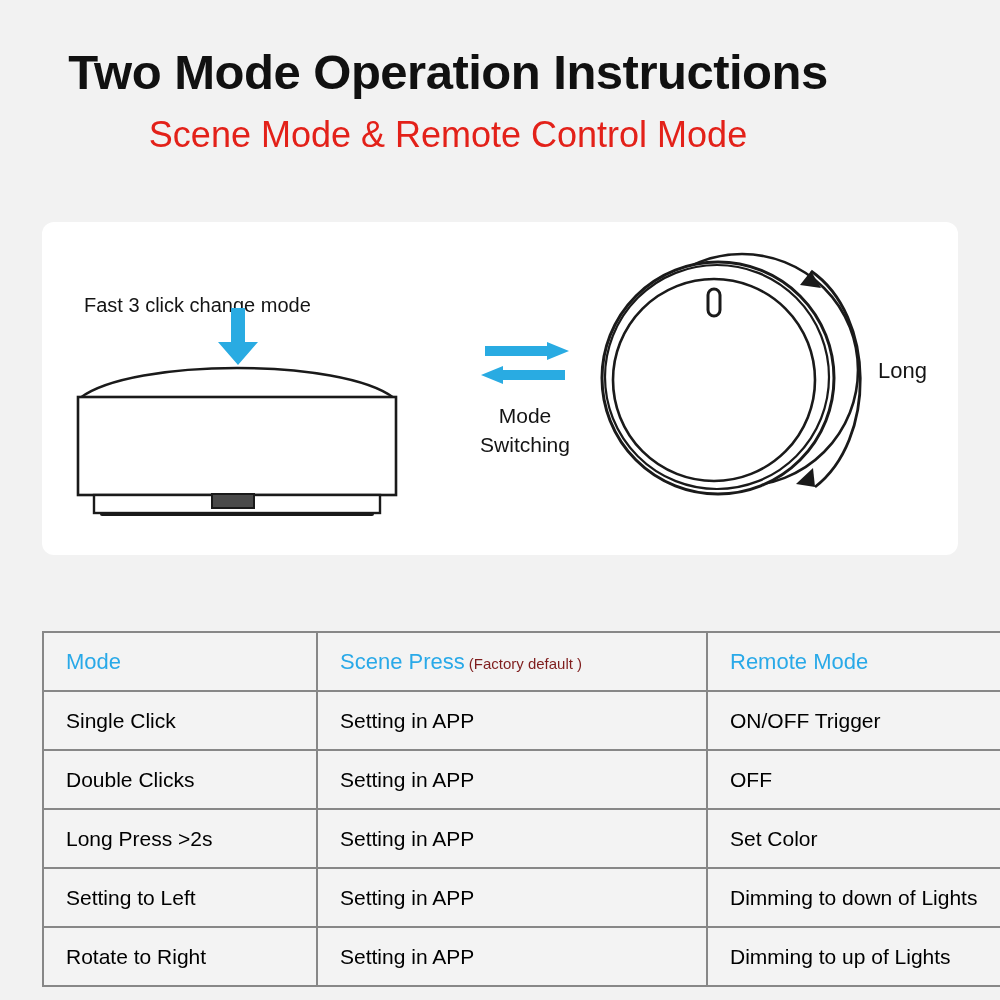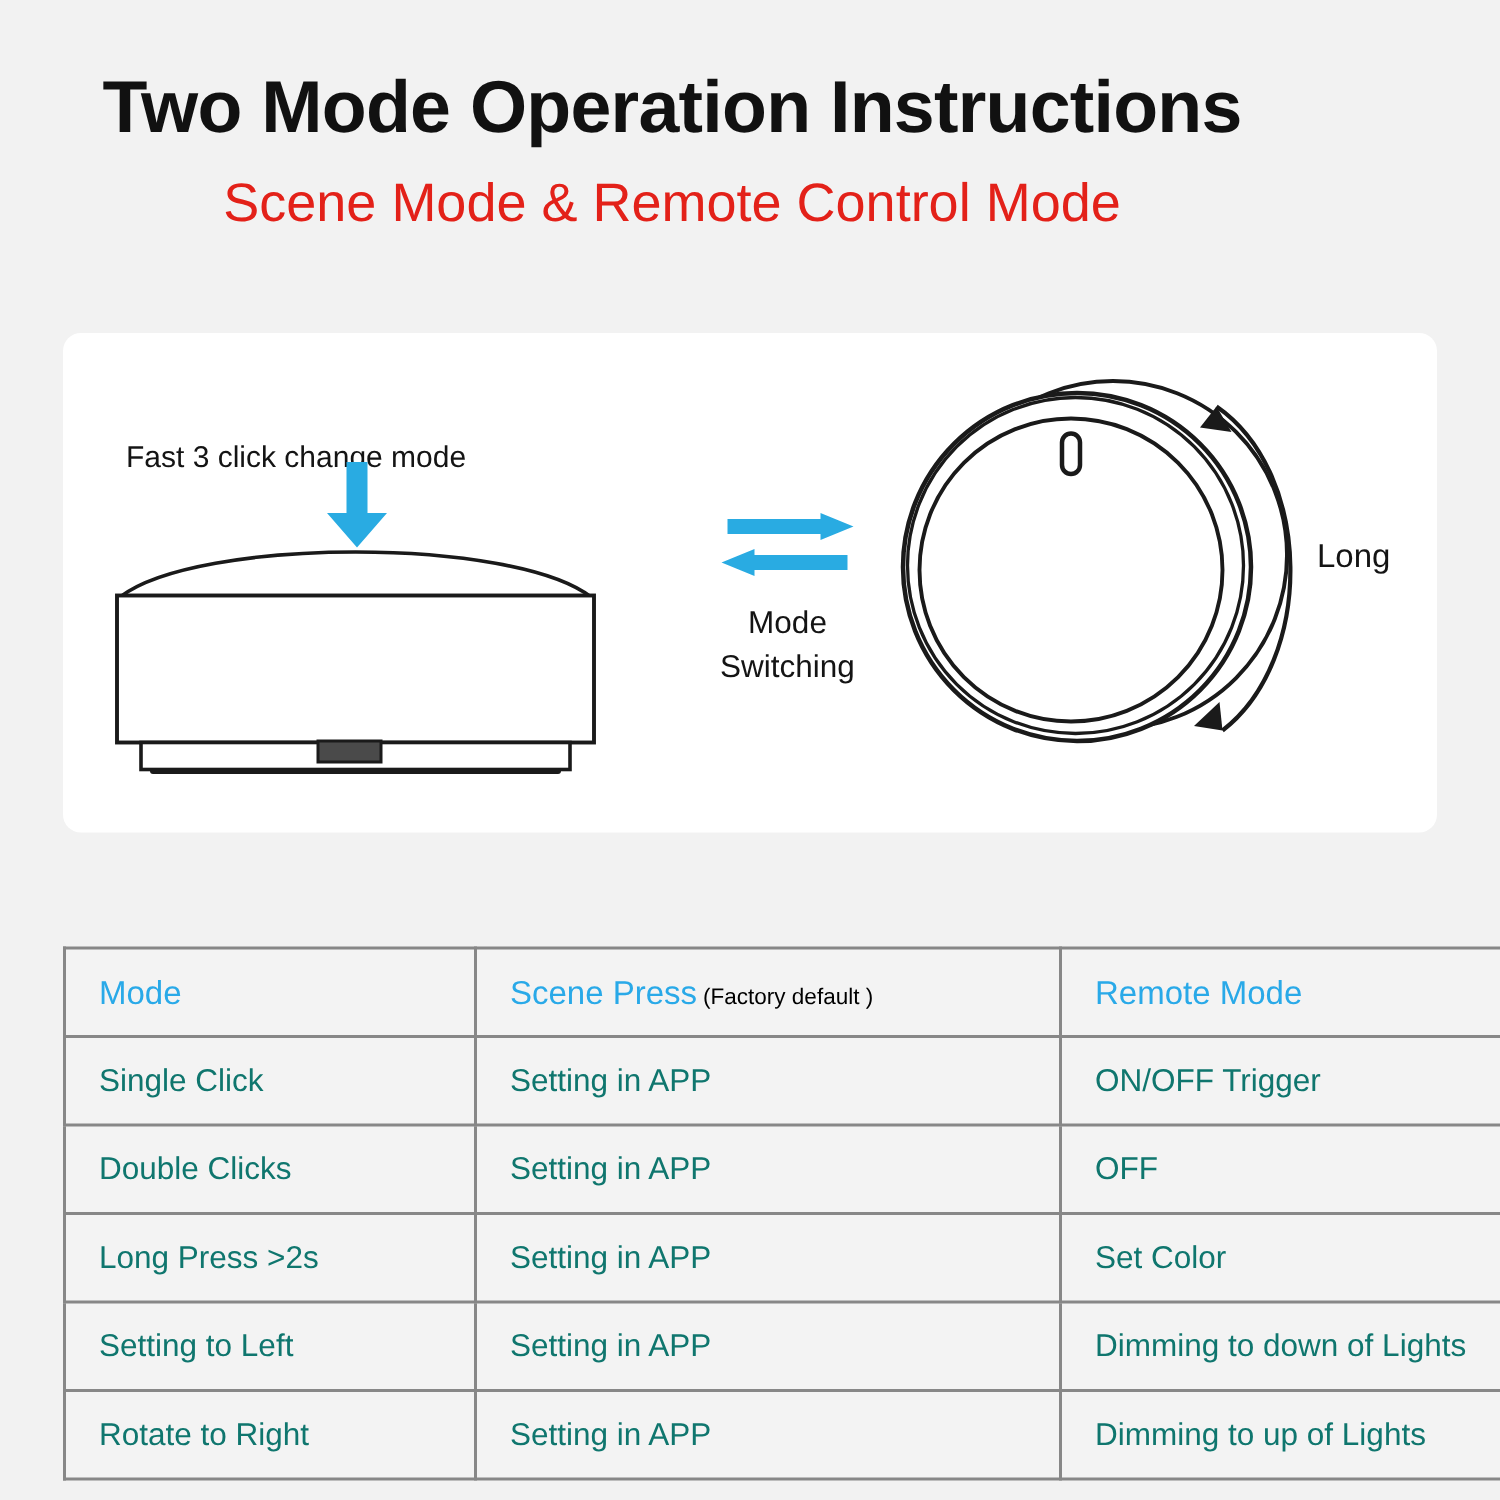--- a/index.html
+++ b/index.html
@@ -159,25 +159,25 @@
   .col-scene  { width: 344px; }
   .col-remote { width: 344px; }
 
   .mode-table thead th {
     color: #29a9e8;
     font-size: 22px;
     font-family: "Liberation Sans", sans-serif;
   }
   .hdr-note {
     font-size: 15px;
+    color: #7f1d1d;
+    padding-left: 4px;
+  }
+  .mode-table tbody td {
     color: #000000;
-    padding-left: 4px;
-  }
-  .mode-table tbody td {
-    color: #0f766e;
     font-size: 21px;
     font-family: "Liberation Sans", sans-serif;
   }
 </style>
 </head>
 <body>
 
 <div class="header">
   <h1 class="main-title">Two Mode Operation Instructions</h1>
   <div class="sub-title">Scene Mode &amp; Remote Control Mode</div>

